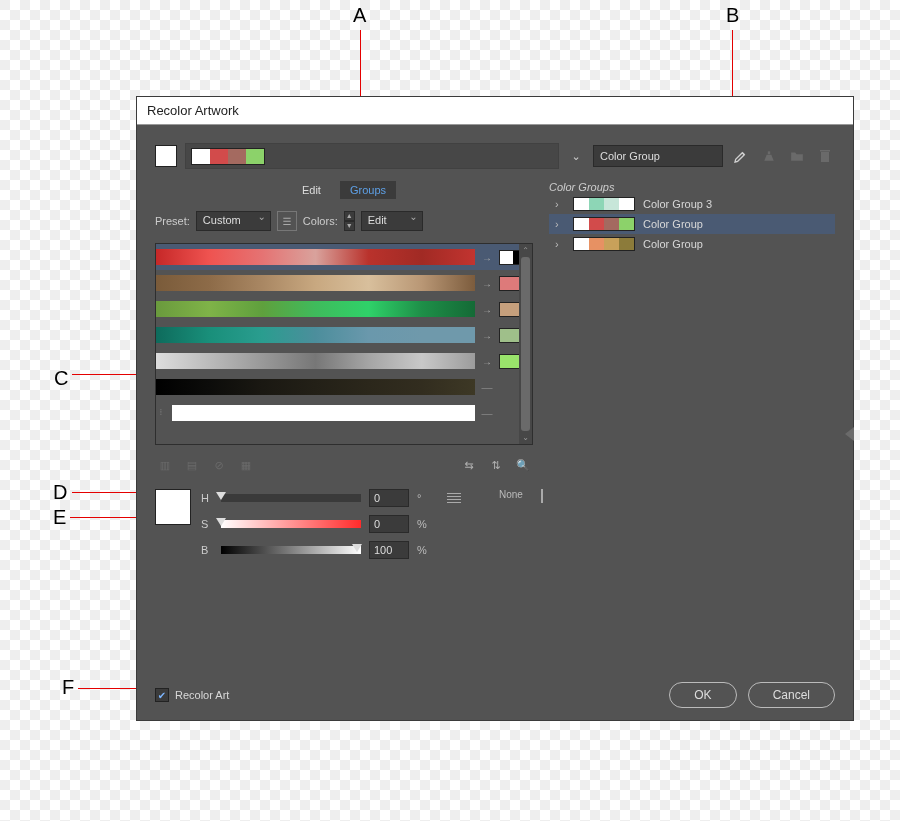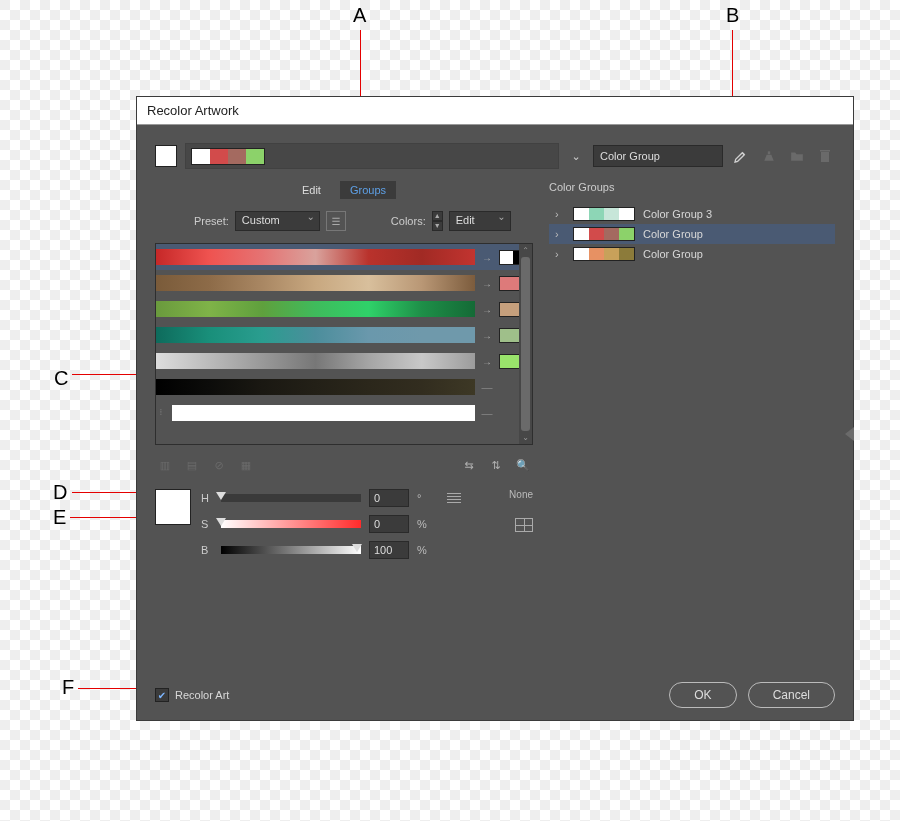--- a/index.html
+++ b/index.html
@@ -92,21 +92,21 @@
   .tab.active {
     background: #3b3b3b;
     color: #5ea0e6;
   }
   .preset-row {
     display: flex;
     align-items: center;
     gap: 6px;
     margin-bottom: 12px;
   }
-  .preset-row label { color: #ccc; margin-left: 39px; }
+  .preset-row label { color: #ccc; }
   .dd {
     background: #3b3b3b;
     border: 1px solid #2a2a2a;
     color: #ddd;
     padding: 2px 18px 2px 6px;
     height: 20px;
     position: relative;
     font-size: 11px;
   }
   .dd::after {
@@ -218,28 +218,28 @@
     background: #3b3b3b;
     border: 1px solid #2a2a2a;
     color: #ddd;
     width: 40px; height: 18px;
     padding: 0 4px;
     font-size: 11px;
   }
   .unit { color: #bbb; width: 14px; }
   .none-col {
     display: flex;
-    flex-direction: column;
-    align-items: flex-end;
+    flex-direction: row;
+    align-items: flex-start;
     gap: 18px;
     font-size: 10px;
     color: #bbb;
     width: 34px;
   }
-  .cg-title { font-size: 11px; color: #ccc; margin-bottom: 11px; }
+  .cg-title { font-size: 11px; color: #ccc; margin-bottom: 1px; font-style: italic; }
   .cg-list { }
   .cg-item {
     display: flex;
     align-items: center;
     gap: 8px;
     padding: 3px 6px;
     cursor: pointer;
   }
   .cg-item.selected { background: #4a5a73; }
   .cg-expand { width: 10px; color: #bbb; }
@@ -373,21 +373,21 @@
     <div class="main-row">
 
       <div class="left-pane">
         <div class="tabs">
           <div class="tab">Edit</div>
           <div class="tab active">Groups</div>
         </div>
 
         <div class="preset-row">
           <label>Preset:</label>
-          <div class="dd" style="width:85px">Custom</div>
+          <div class="dd" style="width:75px">Custom</div>
           <div class="sq-icon">☰</div>
           <label>Colors:</label>
           <div class="stepper">
             <div class="stepper-vert">
               <button>▲</button>
               <button>▼</button>
             </div>
           </div>
           <div class="dd" style="width:62px">Edit</div>
         </div>

